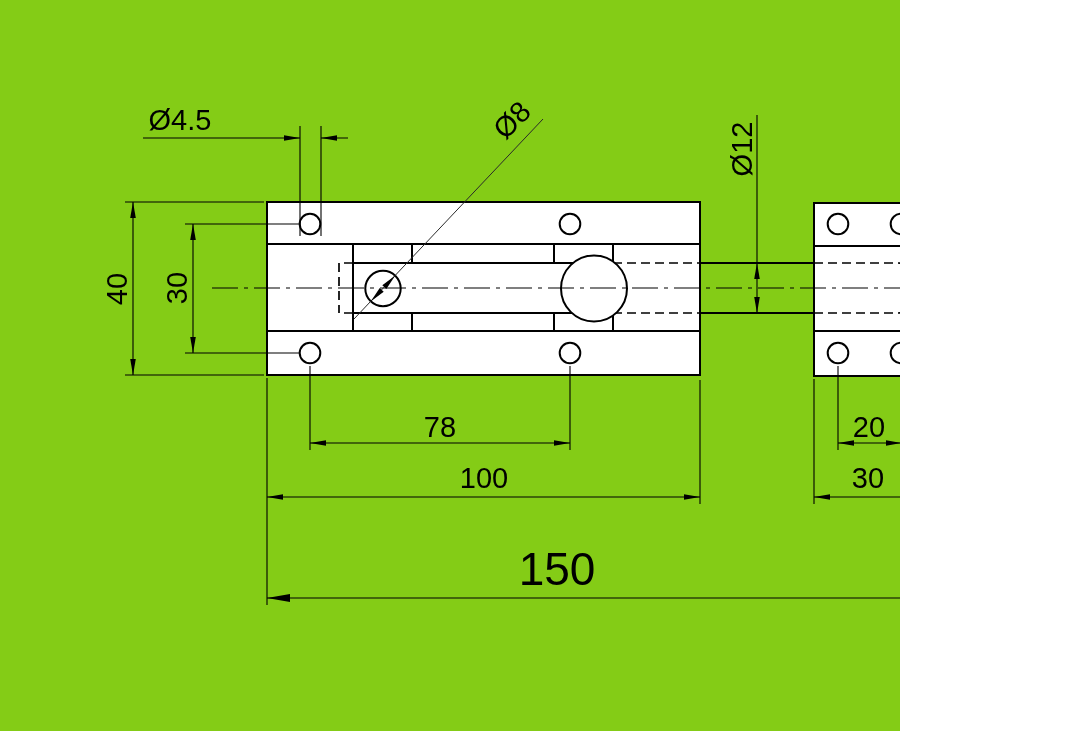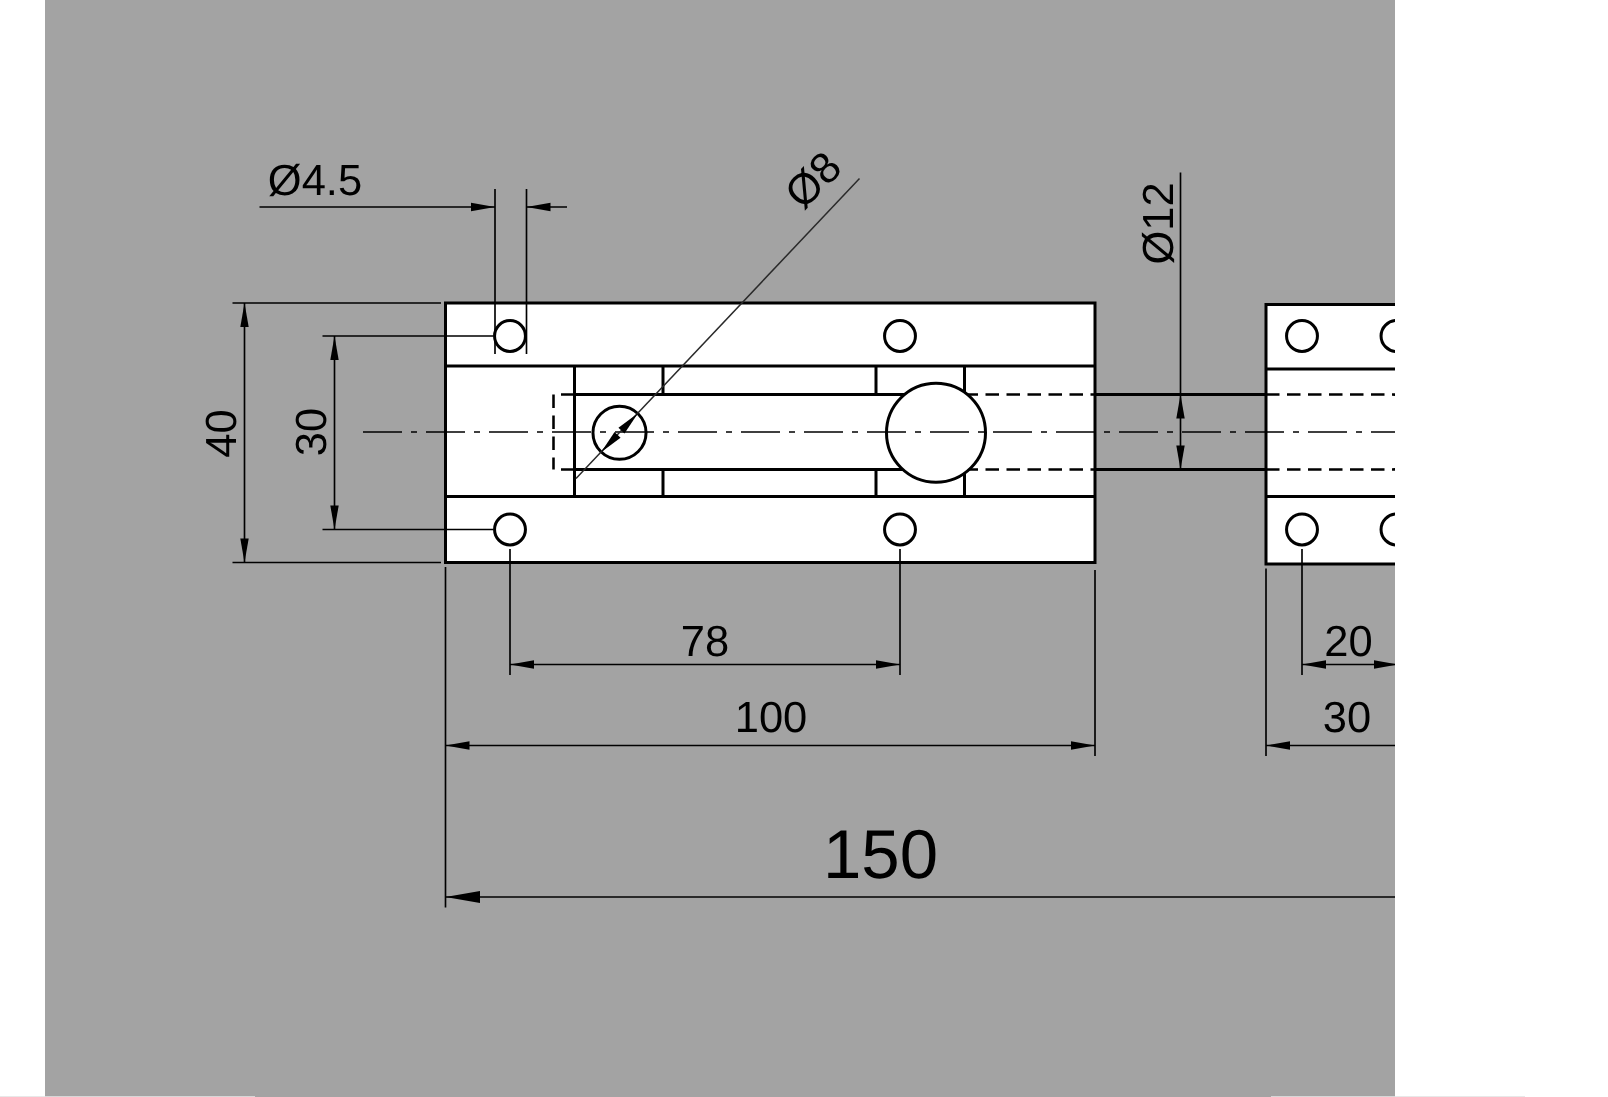--- a/index.html
+++ b/index.html
@@ -1,16 +1,16 @@
 <!DOCTYPE html>
 <html><head>
 <meta charset="utf-8">
 <style>
   html,body{margin:0;padding:0;background:#ffffff;}
-  .stage{position:relative;width:900px;height:731px;background:#a3a3a3;overflow:hidden;margin-left:30px;}
+  .stage{position:relative;width:900px;height:731px;background:#84cc16;overflow:hidden;}
   svg{display:block;}
   .geo{stroke:#000;stroke-width:2;fill:none;stroke-linecap:butt;}
   .geo-fill{stroke:#000;stroke-width:2;fill:#ffffff;}
   .hid{stroke:#000;stroke-width:1.7;fill:none;stroke-dasharray:9 5;}
   .cl{stroke:#000;stroke-width:1.1;fill:none;stroke-dasharray:26 6 4 6;}
   .dim{stroke:#000;stroke-width:1.1;fill:none;}
   .leader{stroke:#2a2a2a;stroke-width:1;fill:none;}
   .arr{fill:#000;stroke:none;}
   text{font-family:"Liberation Sans","DejaVu Sans",sans-serif;font-size:29px;fill:#000;}
   text.big{font-size:46px;}

